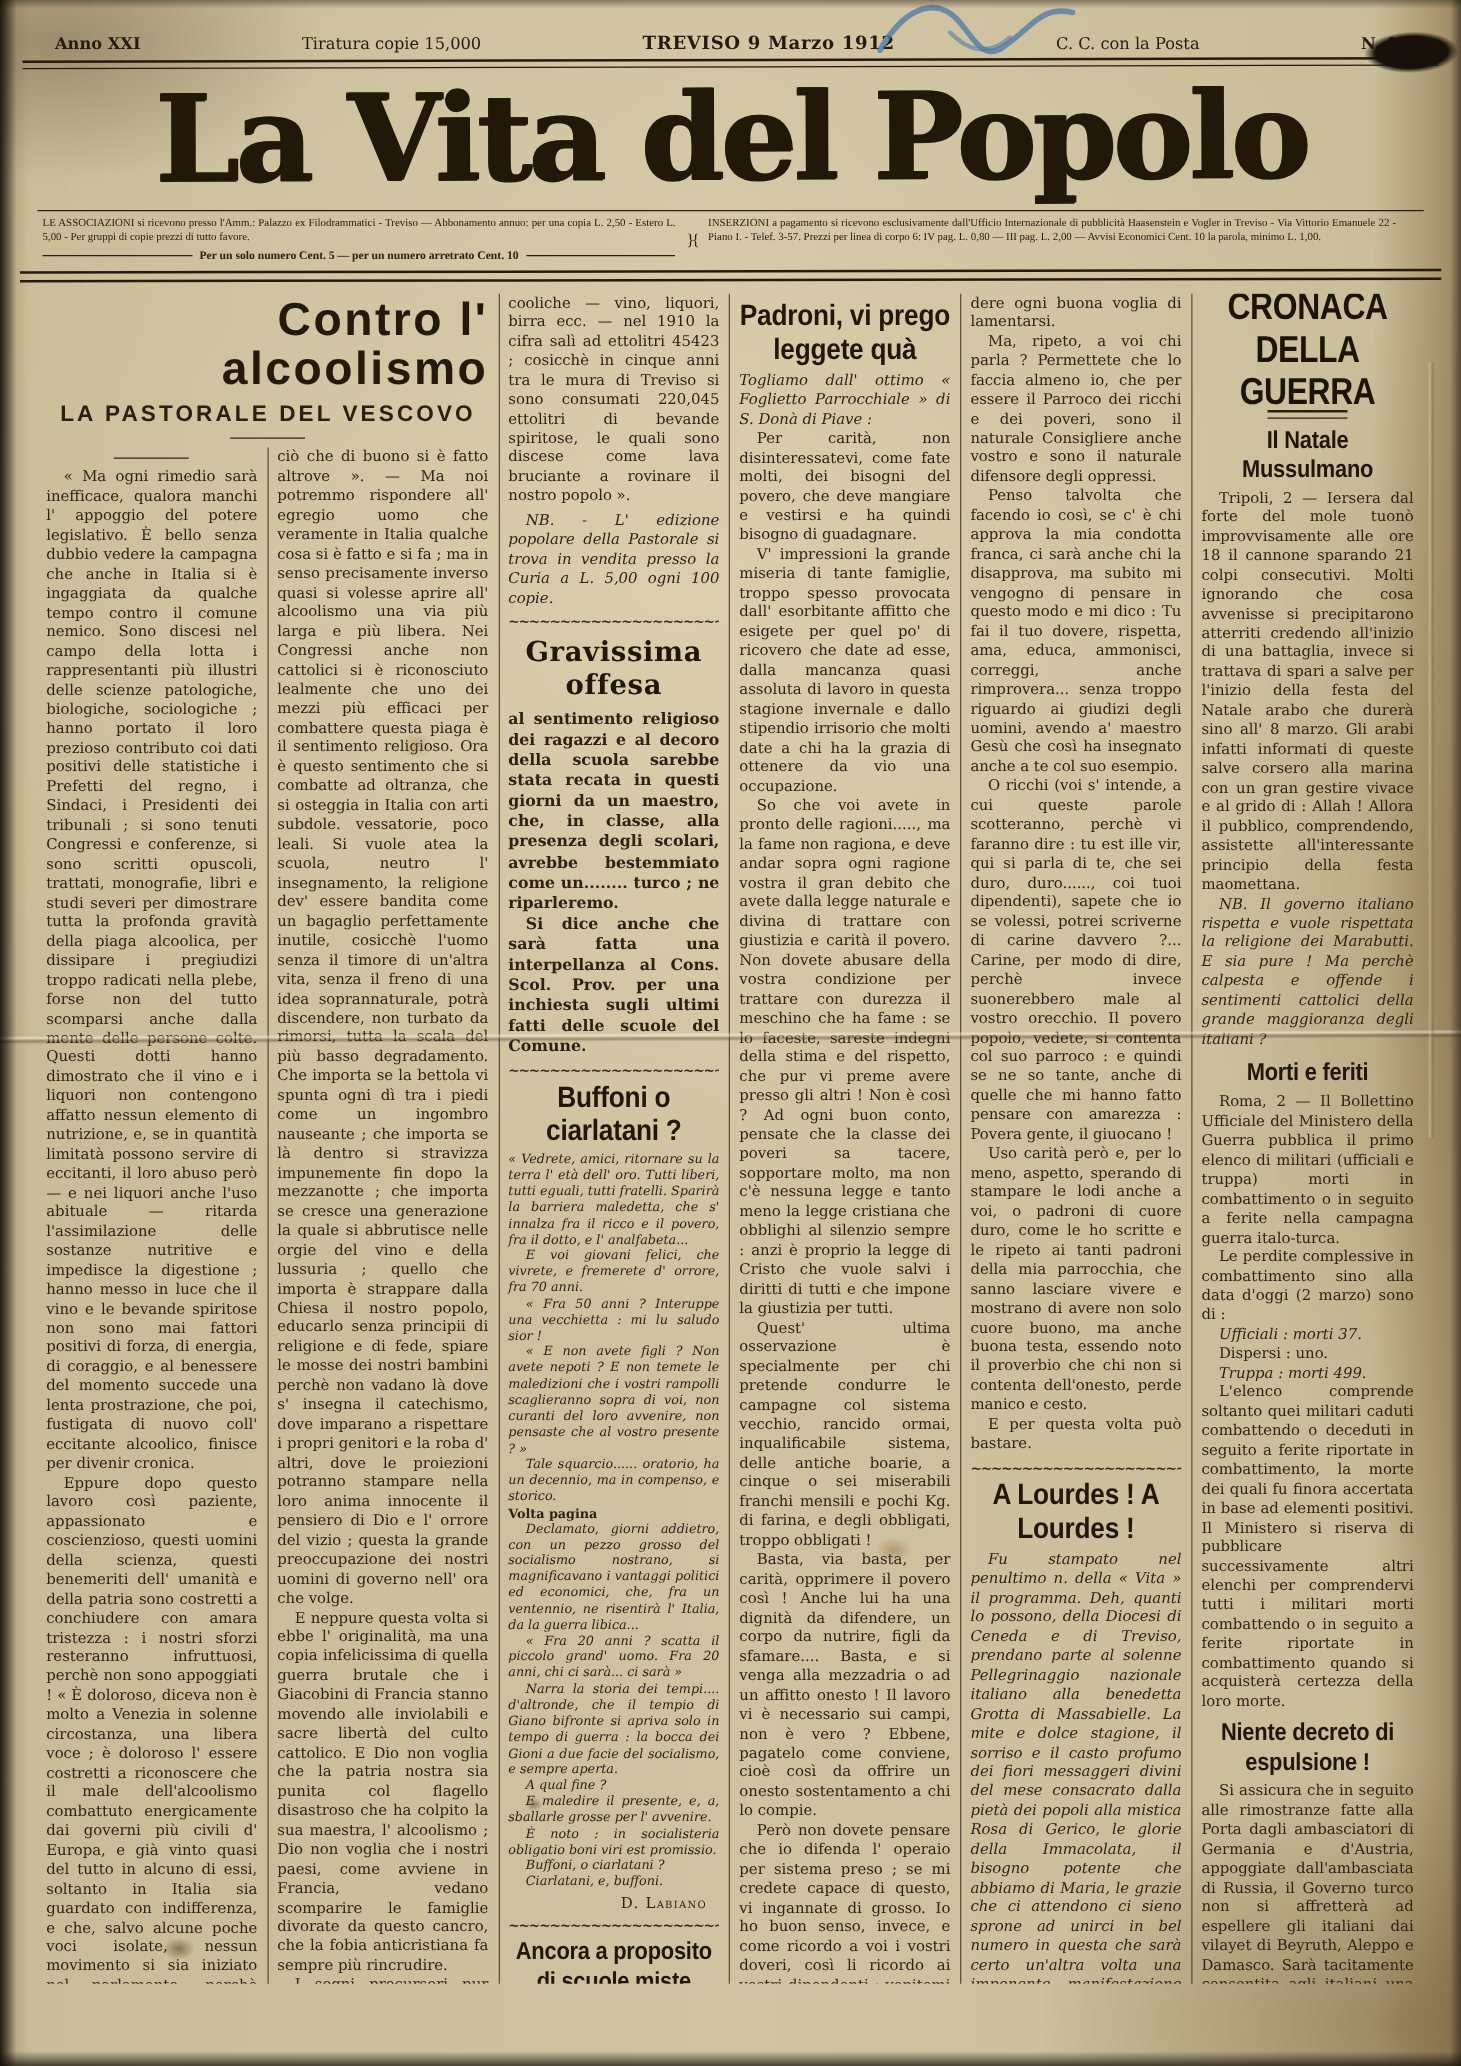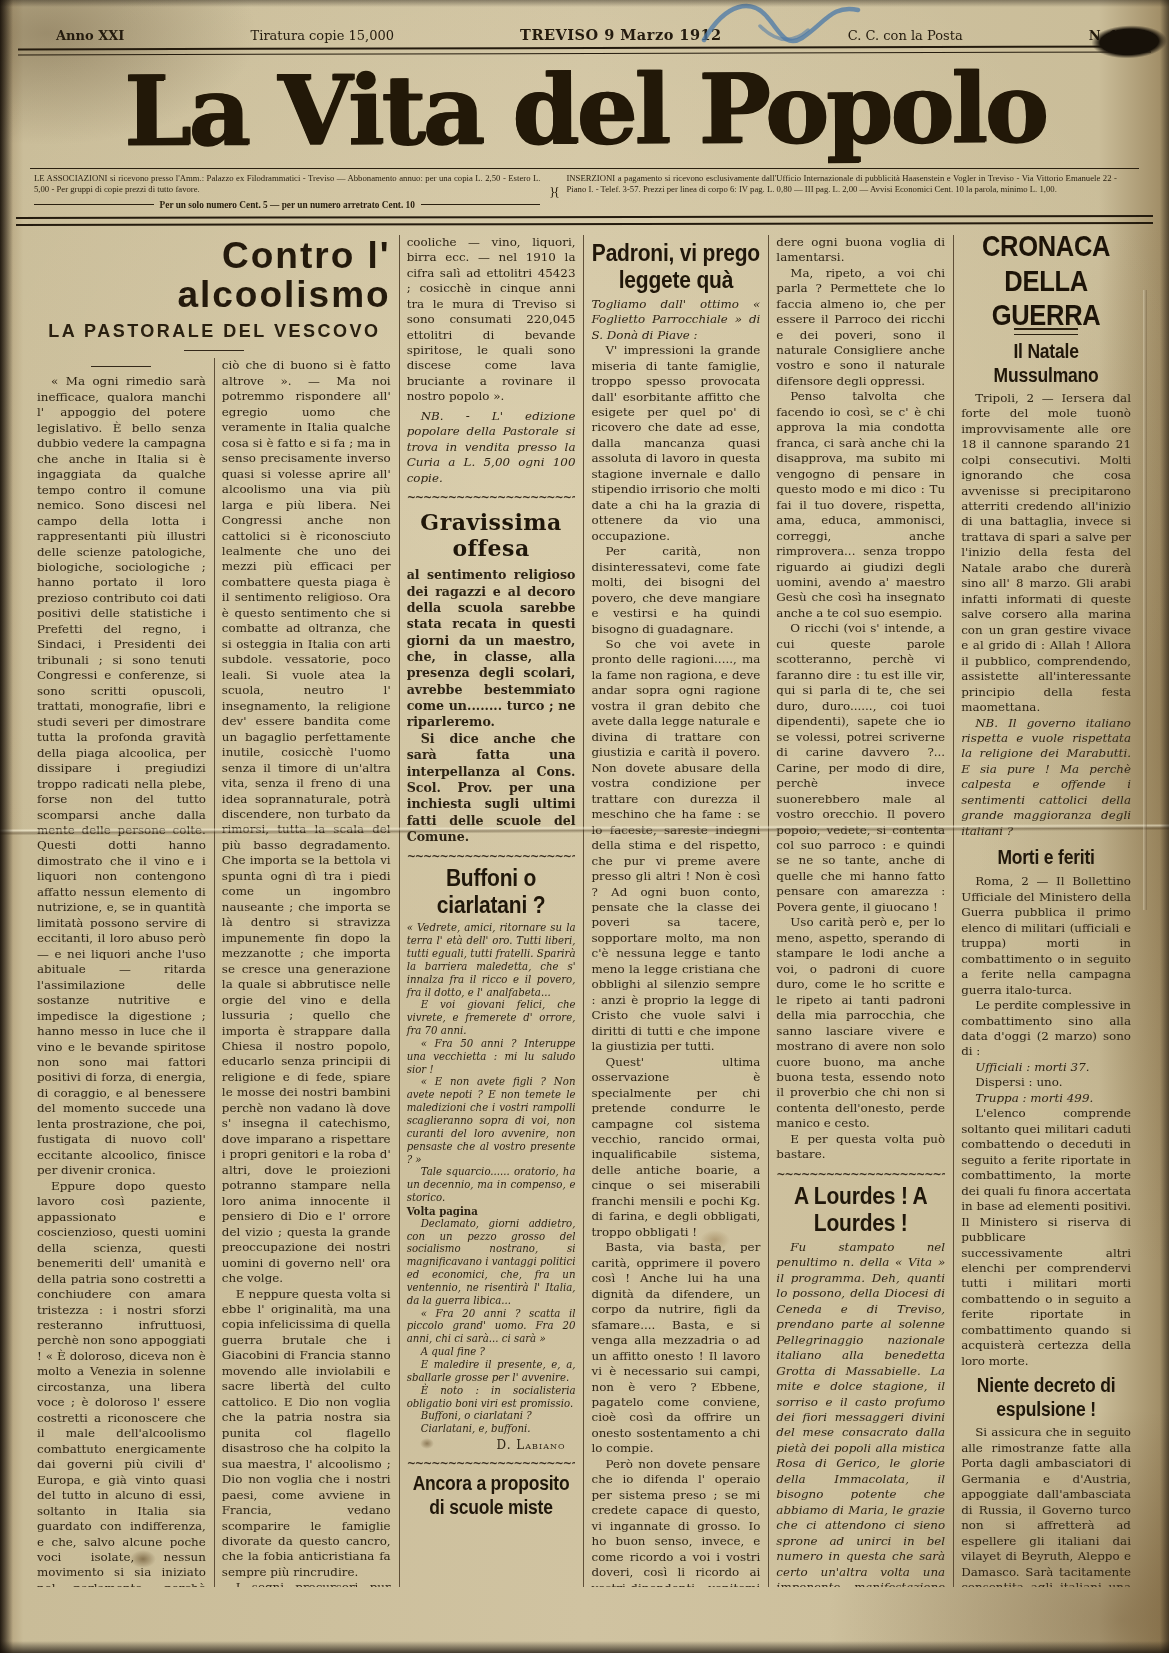--- a/index.html
+++ b/index.html
@@ -15,21 +15,21 @@
       radial-gradient(ellipse 420px 300px at 96% 98%, rgba(96,70,34,.45), transparent 70%),
       radial-gradient(ellipse 260px 700px at 100% 45%, rgba(110,85,45,.25), transparent 75%),
       radial-gradient(ellipse 300px 160px at 4% 2%, rgba(70,52,26,.35), transparent 70%),
       radial-gradient(ellipse 900px 800px at 45% 28%, rgba(255,247,219,.22), transparent 75%),
       linear-gradient(90deg,#a8946e 0,#c9bc98 2%,#d0c3a1 50%,#cabd99 94%,#9c8861 100%),
       #cbbd9a;
     padding-top:26px;box-sizing:border-box;
   }
   
   .topline{display:flex;align-items:baseline;justify-content:space-between;
-    padding:0 42px 0 56px;font-size:13px;color:#241b0e;}
+    padding:0 42px 0 44px;font-size:13px;color:#241b0e;}
   .topline .b{font-weight:bold;}
   .topline .date{font-size:14.5px;font-weight:bold;letter-spacing:.5px;}
   .rule-a{margin:4px 18px 0 18px;height:4px;border-top:2.5px solid #241b0e;border-bottom:1.2px solid #241b0e;transform:rotate(-.15deg);}
   
   .masthead{
     margin:8px 0 2px;text-align:center;font-weight:bold;color:#221808;
     font-size:96px;line-height:1.0;letter-spacing:-3px;
     font-family:"DejaVu Serif",serif;font-style:normal;
     text-shadow:1.5px 0 0 #221808, 0 1px 0 #221808;
     transform:rotate(-.2deg);
@@ -159,34 +159,35 @@
         <div class="squiggle"></div>
         <div class="headline xl">Buffoni o ciarlatani ?</div>
         <p class="italic small noindent">« Vedrete, amici, ritornare su la terra l' età dell' oro. Tutti liberi, tutti eguali, tutti fratelli. Sparirà la barriera maledetta, che s' innalza fra il ricco e il povero, fra il dotto, e l' analfabeta...</p>
         <p class="italic small">E voi giovani felici, che vivrete, e fremerete d' orrore, fra 70 anni.</p>
         <p class="italic small">« Fra 50 anni ? Interuppe una vecchietta : mi lu saludo sior !</p>
         <p class="italic small">« E non avete figli ? Non avete nepoti ? E non temete le maledizioni che i vostri rampolli scaglieranno sopra di voi, non curanti del loro avvenire, non pensaste che al vostro presente ? »</p>
         <p class="italic small">Tale squarcio...... oratorio, ha un decennio, ma in compenso, e storico.</p>
         <p class="center small">Volta pagina</p>
         <p class="italic small">Declamato, giorni addietro, con un pezzo grosso del socialismo nostrano, si magnificavano i vantaggi politici ed economici, che, fra un ventennio, ne risentirà l' Italia, da la guerra libica...</p>
         <p class="italic small">« Fra 20 anni ? scatta il piccolo grand' uomo. Fra 20 anni, chi ci sarà... ci sarà »</p>
+        <p class="italic small">Narra la storia dei tempi.... d'altronde, che il tempio di Giano bifronte si apriva solo in tempo di guerra : la bocca dei Gioni a due facie del socialismo, e sempre aperta.</p>
         <p class="italic small">A qual fine ?</p>
         <p class="italic small">E maledire il presente, e, a, sballarle grosse per l' avvenire.</p>
         <p class="italic small">È noto : in socialisteria obligatio boni viri est promissio.</p>
         <p class="italic small">Buffoni, o ciarlatani ?</p>
         <p class="italic small">Ciarlatani, e, buffoni.</p>
         <div class="signature">D. Labiano</div>
         <div class="squiggle"></div>
         <div class="headline">Ancora a proposito di scuole miste</div>
       </div>
     <div class="col c4">
         <div class="headline xl">Padroni, vi prego leggete quà</div>
         <p class="italic noindent">Togliamo dall' ottimo « Foglietto Parrocchiale » di S. Donà di Piave :</p>
+        <p>Per carità, non disinteressatevi, come fate molti, dei bisogni del povero, che deve mangiare e vestirsi e ha quindi bisogno di guadagnare.</p>
         <p>V' impressioni la grande miseria di tante famiglie, troppo spesso provocata dall' esorbitante affitto che esigete per quel po' di ricovero che date ad esse, dalla mancanza quasi assoluta di lavoro in questa stagione invernale e dallo stipendio irrisorio che molti date a chi ha la grazia di ottenere da vio una occupazione.</p>
-        <p>Per carità, non disinteressatevi, come fate molti, dei bisogni del povero, che deve mangiare e vestirsi e ha quindi bisogno di guadagnare.</p>
         <p>So che voi avete in pronto delle ragioni....., ma la fame non ragiona, e deve andar sopra ogni ragione vostra il gran debito che avete dalla legge naturale e divina di trattare con giustizia e carità il povero. Non dovete abusare della vostra condizione per trattare con durezza il meschino che ha fame : se lo faceste, sareste indegni della stima e del rispetto, che pur vi preme avere presso gli altri ! Non è così ? Ad ogni buon conto, pensate che la classe dei poveri sa tacere, sopportare molto, ma non c'è nessuna legge e tanto meno la legge cristiana che obblighi al silenzio sempre : anzi è proprio la legge di Cristo che vuole salvi i diritti di tutti e che impone la giustizia per tutti.</p>
         <p>Quest' ultima osservazione è specialmente per chi pretende condurre le campagne col sistema vecchio, rancido ormai, inqualificabile sistema, delle antiche boarie, a cinque o sei miserabili franchi mensili e pochi Kg. di farina, e degli obbligati, troppo obbligati !</p>
         <p>Basta, via basta, per carità, opprimere il povero così ! Anche lui ha una dignità da difendere, un corpo da nutrire, figli da sfamare.... Basta, e si venga alla mezzadria o ad un affitto onesto ! Il lavoro vi è necessario sui campi, non è vero ? Ebbene, pagatelo come conviene, cioè così da offrire un onesto sostentamento a chi lo compie.</p>
         <p>Però non dovete pensare che io difenda l' operaio per sistema preso ; se mi credete capace di questo, vi ingannate di grosso. Io ho buon senso, invece, e come ricordo a voi i vostri doveri, così li ricordo ai vostri dipendenti : venitemi a sentire un po' più spesso in chiesa, e sentirete come parlo a loro. Ma è che essi non hanno troppo bisogno della mia parola a condursi da galantuomini ; ci siete voi, o ricchi, in caso, a ricordare ciò a loro e c' è in essi il timore di perdere anche l' ultimo mezzo a non morir di fame.</p>
       </div>
     <div class="col c5">
         <p class="noindent">dere ogni buona voglia di lamentarsi.</p>
         <p>Ma, ripeto, a voi chi parla ? Permettete che lo faccia almeno io, che per essere il Parroco dei ricchi e dei poveri, sono il naturale Consigliere anche vostro e sono il naturale difensore degli oppressi.</p>
         <p>Penso talvolta che facendo io così, se c' è chi approva la mia condotta franca, ci sarà anche chi la disapprova, ma subito mi vengogno di pensare in questo modo e mi dico : Tu fai il tuo dovere, rispetta, ama, educa, ammonisci, correggi, anche rimprovera... senza troppo riguardo ai giudizi degli uomini, avendo a' maestro Gesù che così ha insegnato anche a te col suo esempio.</p>
         <p>O ricchi (voi s' intende, a cui queste parole scotteranno, perchè vi faranno dire : tu est ille vir, qui si parla di te, che sei duro, duro......, coi tuoi dipendenti), sapete che io se volessi, potrei scriverne di carine davvero ?... Carine, per modo di dire, perchè invece suonerebbero male al vostro orecchio. Il povero popolo, vedete, si contenta col suo parroco : e quindi se ne so tante, anche di quelle che mi hanno fatto pensare con amarezza : Povera gente, il giuocano !</p>

